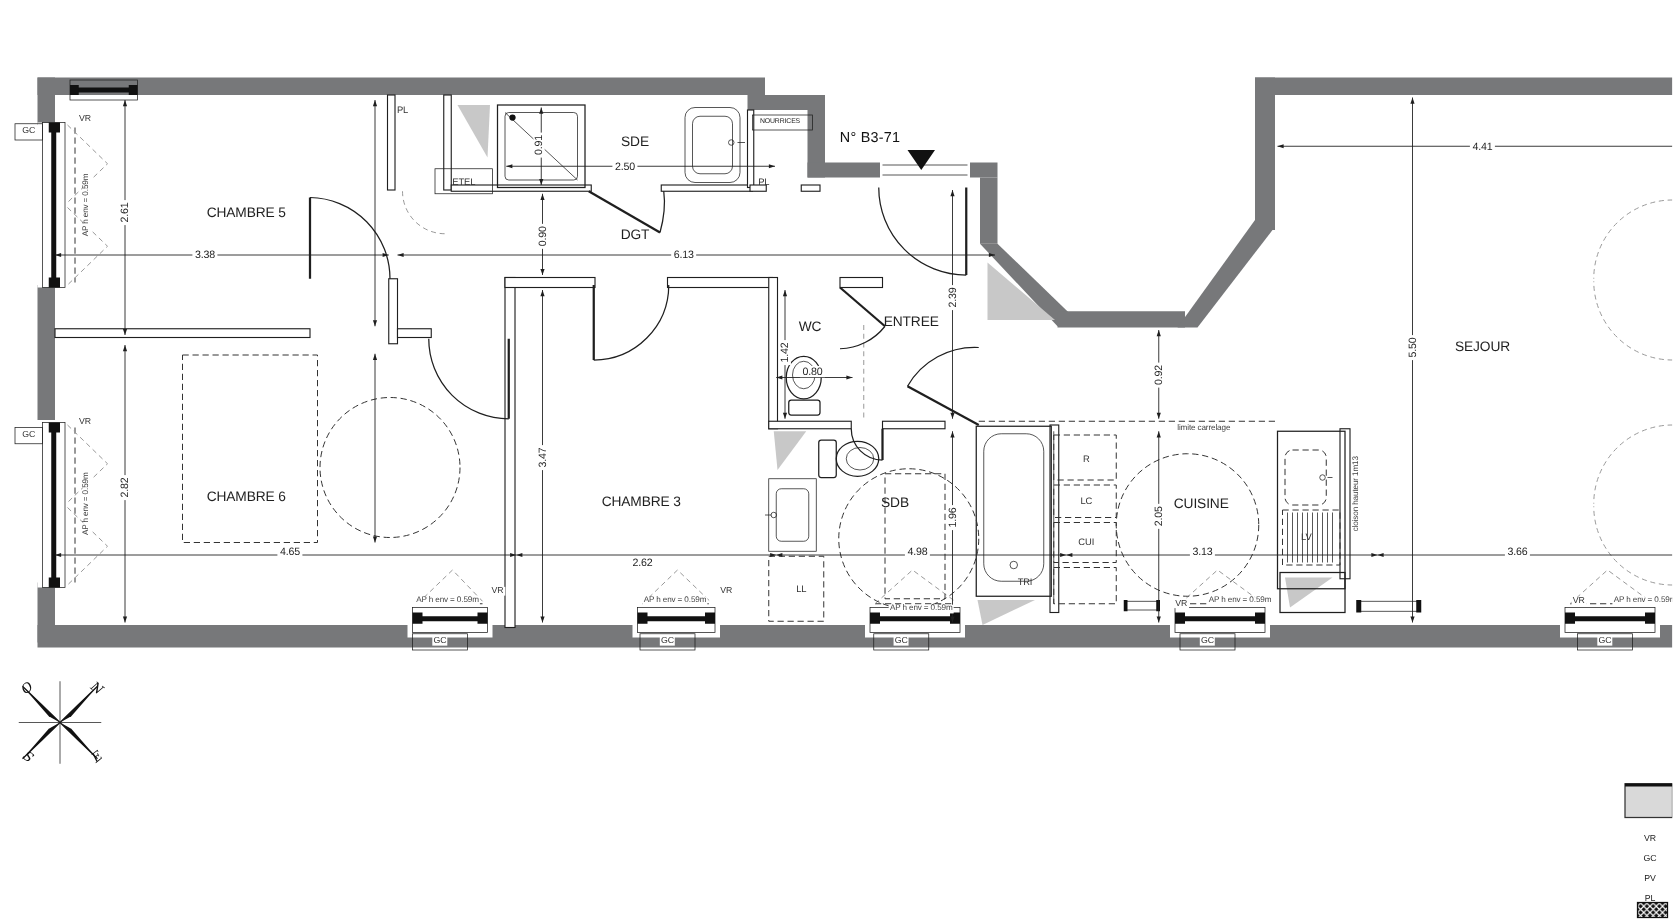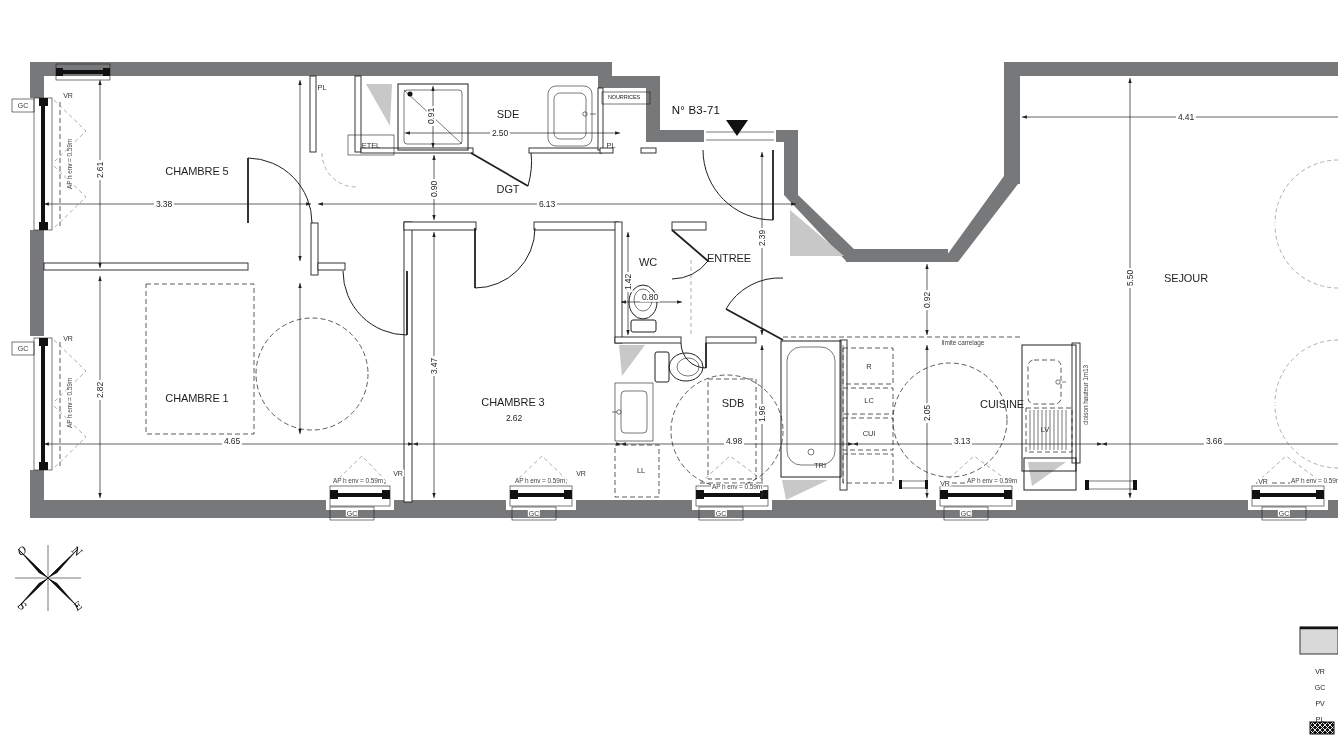--- a/index.html
+++ b/index.html
@@ -312,42 +312,42 @@
   </g>
 </svg>
 
 <div class="lb ttl" style="left:696px;top:111px">N° B3-71</div>
 
 <div class="lb room" style="left:197px;top:171px">CHAMBRE 5</div>
 <div class="lb room" style="left:508px;top:114px">SDE</div>
 <div class="lb room" style="left:508px;top:189px">DGT</div>
 <div class="lb room" style="left:648px;top:262px">WC</div>
 <div class="lb room" style="left:729px;top:258px">ENTREE</div>
-<div class="lb room" style="left:197px;top:398px">CHAMBRE 1</div>
+<div class="lb room" style="left:197px;top:398px">CHAMBRE 6</div>
 <div class="lb room" style="left:513px;top:402px">CHAMBRE 3</div>
-<div class="lb room" style="left:733px;top:403px">SDB</div>
-<div class="lb room" style="left:1002px;top:404px">CUISINE</div>
+<div class="lb room" style="left:716px;top:403px">SDB</div>
+<div class="lb room" style="left:961px;top:404px">CUISINE</div>
 <div class="lb room" style="left:1186px;top:278px">SEJOUR</div>
 
 <div class="lb dimt" style="left:164px;top:204px">3.38</div>
 <div class="lb dimt rot" style="left:100px;top:170px">2.61</div>
 <div class="lb dimt" style="left:500px;top:133px">2.50</div>
 <div class="lb dimt rot" style="left:431px;top:116px">0.91</div>
 <div class="lb dimt rot" style="left:434px;top:189px">0.90</div>
 <div class="lb dimt" style="left:547px;top:204px">6.13</div>
 <div class="lb dimt rot" style="left:762px;top:238px">2.39</div>
 <div class="lb dimt rot" style="left:628px;top:282px">1.42</div>
 <div class="lb dimt" style="left:650px;top:297px">0.80</div>
 <div class="lb dimt rot" style="left:927px;top:300px">0.92</div>
 <div class="lb dimt" style="left:1186px;top:117px">4.41</div>
 <div class="lb dimt rot" style="left:1130px;top:278px">5.50</div>
 <div class="lb dimt rot" style="left:100px;top:390px">2.82</div>
 <div class="lb dimt" style="left:232px;top:441px">4.65</div>
 <div class="lb dimt rot" style="left:434px;top:366px">3.47</div>
-<div class="lb dimt" style="left:514px;top:418px">2.62</div>
+<div class="lb dimt" style="left:514px;top:450px">2.62</div>
 <div class="lb dimt" style="left:734px;top:441px">4.98</div>
 <div class="lb dimt rot" style="left:762px;top:414px">1.96</div>
 <div class="lb dimt rot" style="left:927px;top:413px">2.05</div>
 <div class="lb dimt" style="left:962px;top:441px">3.13</div>
 <div class="lb dimt" style="left:1214px;top:441px">3.66</div>
 
 <div class="lb ann" style="left:322px;top:88px">PL</div>
 <div class="lb ann" style="left:371px;top:146px">ETEL</div>
 <div class="lb tiny" style="left:624px;top:98px">NOURRICES</div>
 <div class="lb ann" style="left:611px;top:146px">PL</div>

